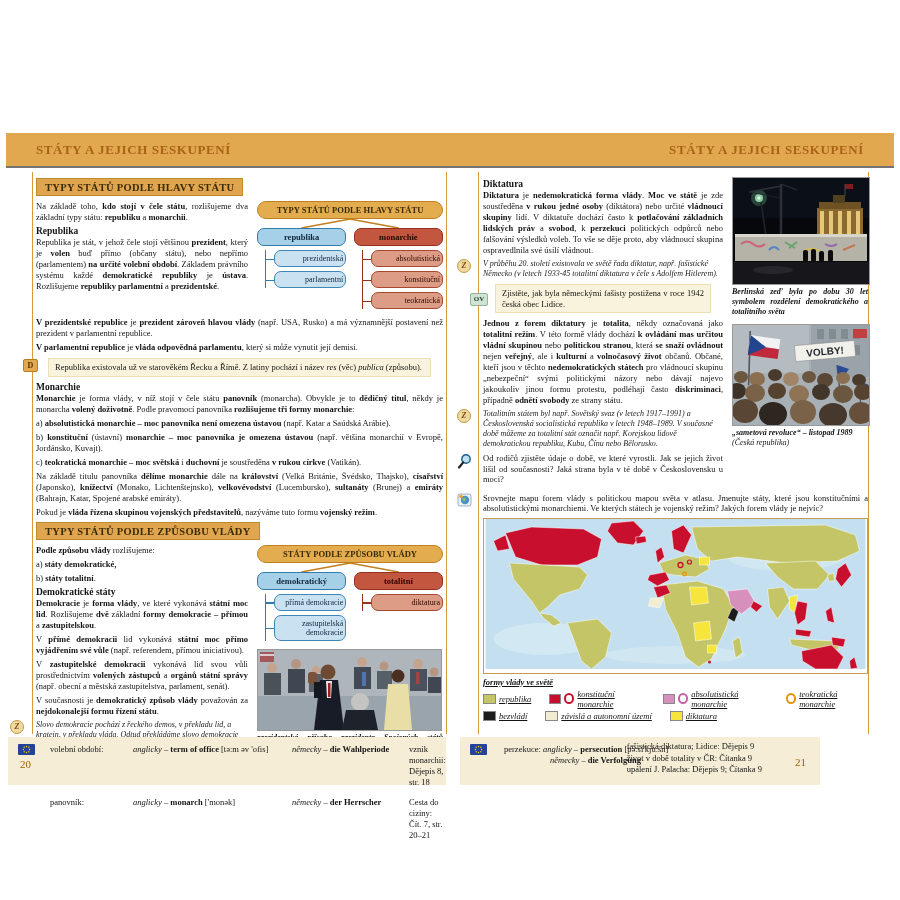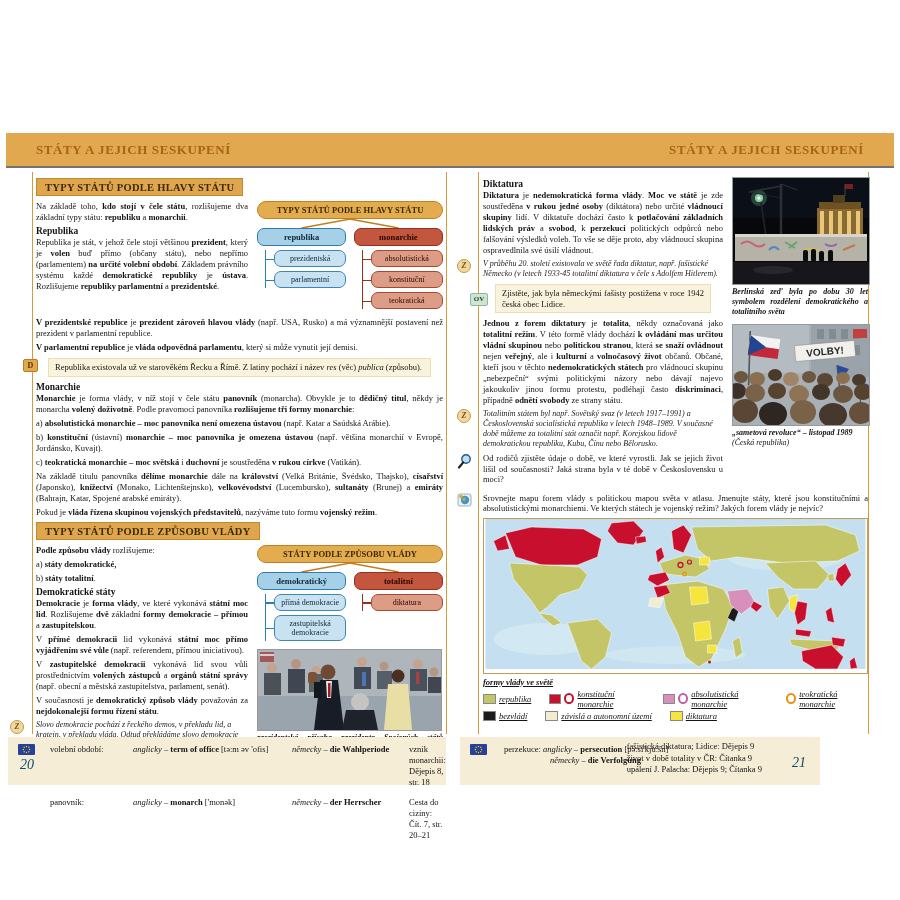--- a/index.html
+++ b/index.html
@@ -42,36 +42,36 @@
   .droots{display:flex;justify-content:space-between;align-items:flex-start;}
   .dbranch{width:48%;}
   .dbox{border-radius:7px;text-align:center;font-size:8px;padding:3px 2px;}
   .dbox.root{font-weight:bold;font-size:8.5px;}
   .blue .dbox.root{background:#A6D0E8;border:1.5px solid #2E7CB0;color:#10283C;}
   .blue .dbox.kid{background:#C8E2F2;border:1px solid #3E86B4;color:#10283C;}
   .red .dbox.root{background:#C2563E;border:1.5px solid #96301F;color:#2A0800;}
   .red .dbox.kid{background:#DD9C85;border:1px solid #A84830;color:#2A0800;}
   .kids{margin-left:8px;border-left:1.5px solid #2E7CB0;padding-left:8px;}
   .red .kids{border-left-color:#96301F;}
-  .kids .dbox{margin:4px 0;position:relative;}
+  .kids .dbox{margin:4px 0;position:relative;text-align:right;}
   .kids .dbox::before{content:"";position:absolute;left:-9px;top:50%;width:8px;height:1.5px;background:#2E7CB0;}
   .red .kids .dbox::before{background:#96301F;}
   .photo{display:block;border:1px solid #999;}
   .caption{font-size:8px;line-height:10px;font-weight:bold;font-style:italic;text-align:justify;margin-top:2px;}
   
   .mapwrap{margin-top:4px;border:1px solid #C49A55;}
   .legend{margin-top:3px;text-decoration:underline;}
   .leg-title{font-size:8.5px;font-weight:bold;font-style:italic;margin-bottom:2px;}
   .leg-row{display:flex;gap:18px;margin-bottom:2px;}
   .leg-item{display:flex;align-items:center;gap:3px;font-size:8.5px;font-style:italic;}
   .sw{width:11px;height:8px;border:0.5px solid #888;display:inline-block;}
   .ring{width:7px;height:7px;border-radius:50%;display:inline-block;border:2px solid #000;background:#fff;}
   
   .footer{position:absolute;top:737px;height:48px;background:#F5EDD6;font-size:8.5px;line-height:11px;}
-  .footer .pgnum{position:absolute;font-size:14px;color:#0c4a6e;font-style:italic;}
+  .footer .pgnum{position:absolute;font-size:11px;color:#a16207;}
   .fl-grid{position:absolute;left:42px;top:7px;display:grid;grid-template-columns:74px 150px 108px auto;column-gap:4px;row-gap:2px;gap:9px;}
   .euflag{position:absolute;left:10px;top:7px;}
   .fr-left{position:absolute;left:44px;top:7px;width:200px;}
   .fr-right{position:absolute;right:58px;top:4px;text-align:left;font-size:8.5px;line-height:11.5px;}
 </style>
 </head>
 <body>
 
 <div class="sheet">
 

